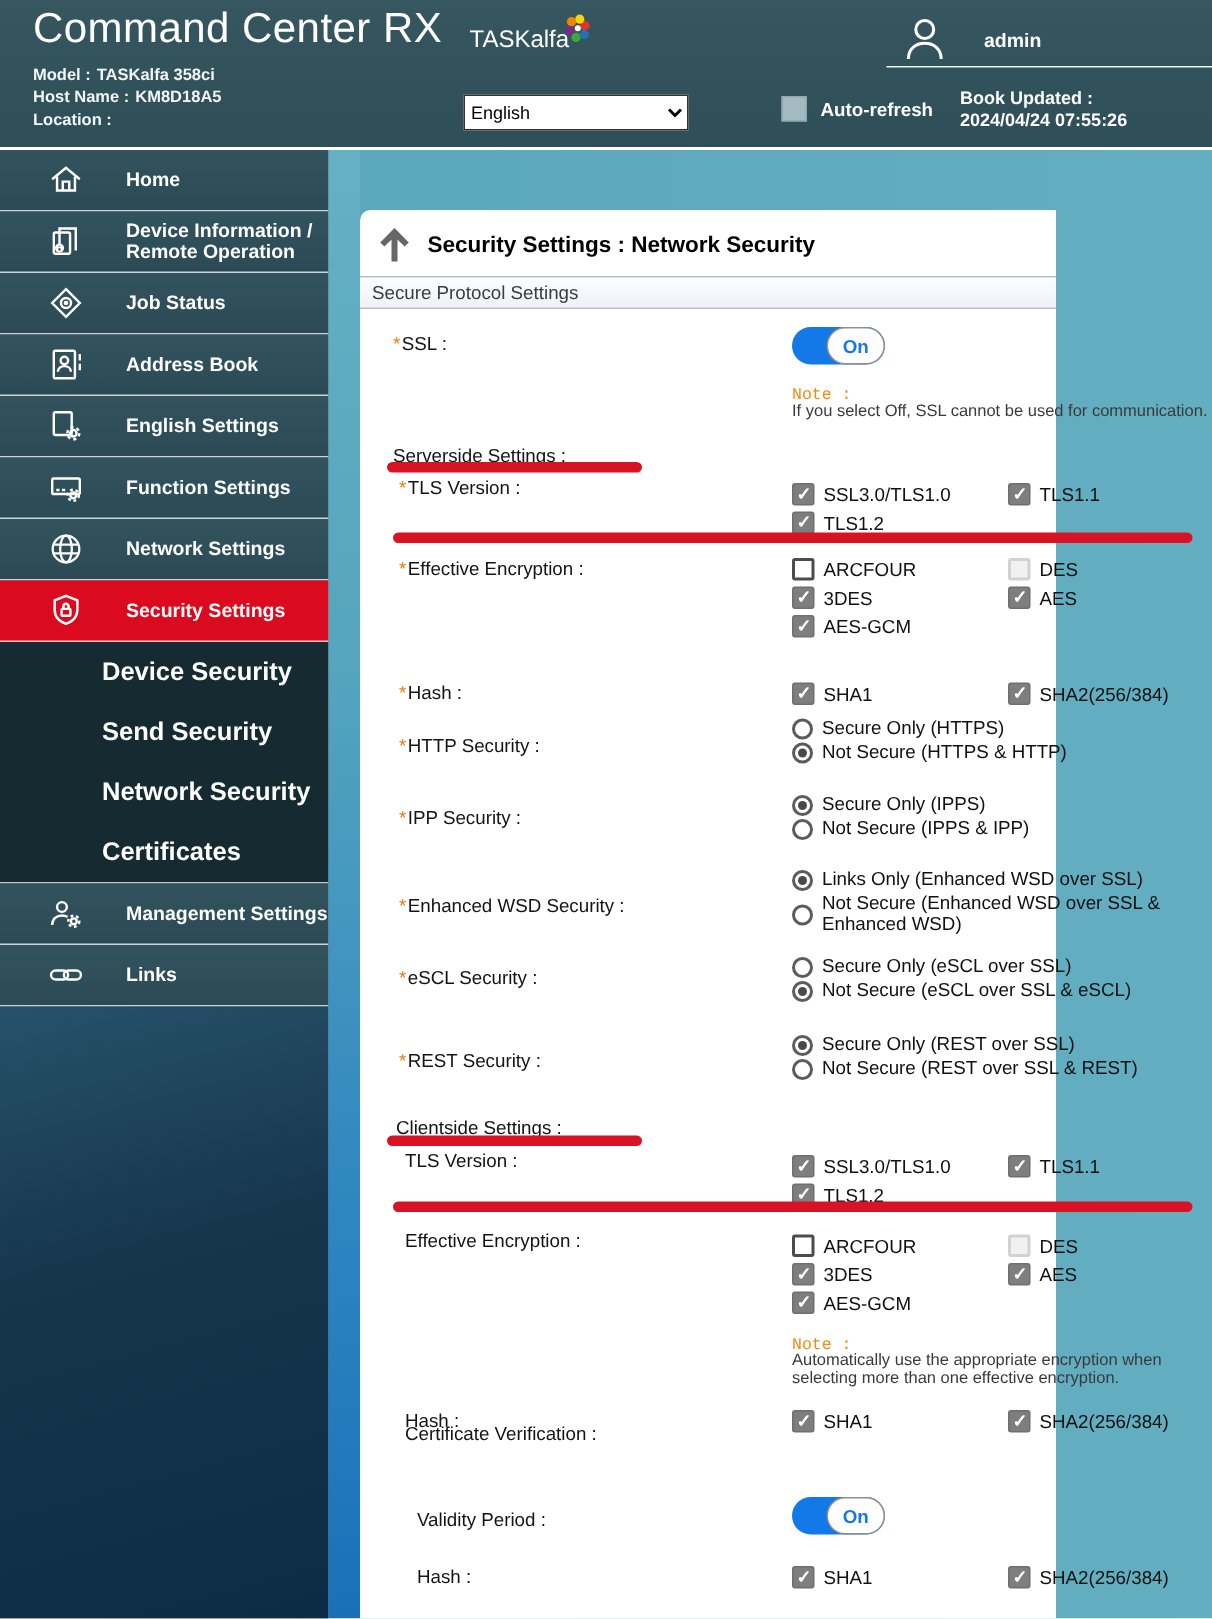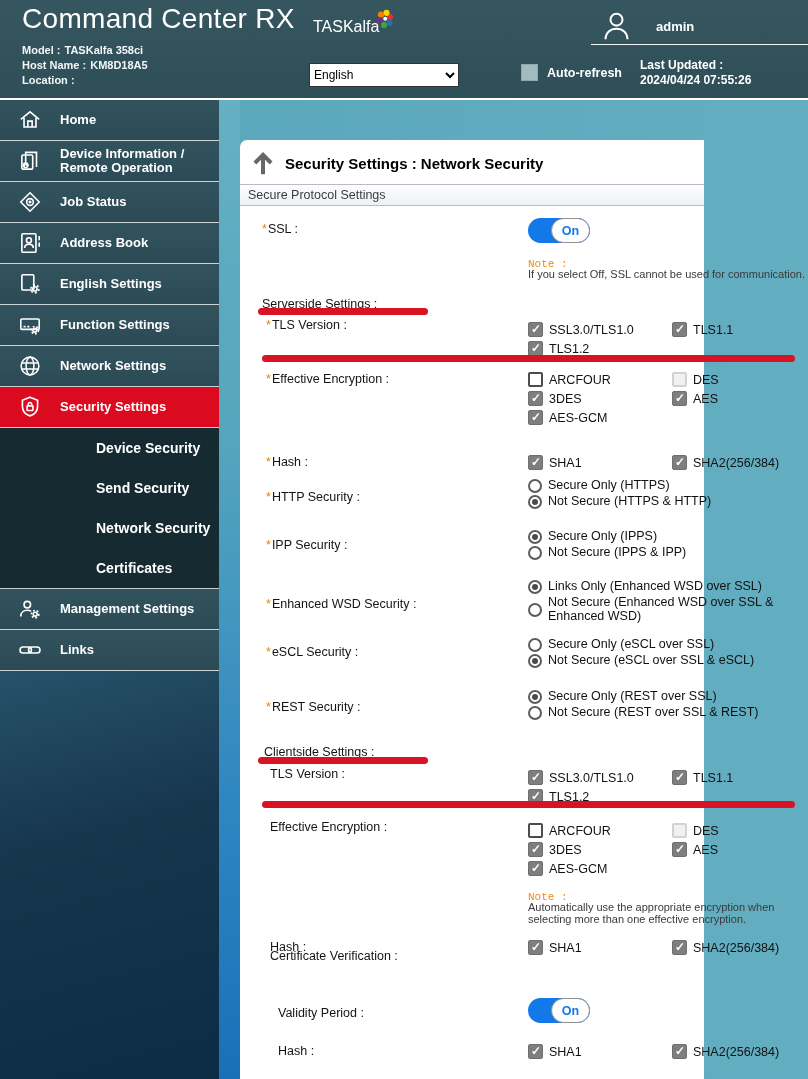--- a/index.html
+++ b/index.html
@@ -18,29 +18,29 @@
   .autorefresh{position:absolute;left:521px;top:64px;display:flex;align-items:center;gap:9px;}
   .ar-box{width:15px;height:15px;background:#a3bac0;border:1px solid #8fa9af;}
   .ar-label{color:#fff;font-weight:bold;font-size:12.5px;}
   .userblock{position:absolute;left:599px;top:9px;display:flex;align-items:center;gap:22px;}
   .user-name{color:#fff;font-weight:bold;font-size:13px;}
   .user-line{position:absolute;left:591px;right:0;top:44px;height:1px;background:rgba(255,255,255,.95);}
   .updated{position:absolute;left:640px;top:58px;color:#fff;font-weight:bold;font-size:12px;line-height:15px;}
   
   .sidebar{position:absolute;left:0;top:100px;width:219px;height:979px;display:flex;flex-direction:column;
            background:linear-gradient(180deg,#2f515c,#24434e);}
-  .item{height:41px;box-sizing:border-box;display:flex;align-items:center;gap:15px;padding-left:15px;
+  .item{height:41px;box-sizing:border-box;display:flex;align-items:center;gap:25px;padding-left:29px;
         border-bottom:1px solid rgba(255,255,255,.75);color:#fff;font-weight:bold;font-size:13px;
         background:linear-gradient(180deg,#32535e,#2b4a55);cursor:pointer;}
   .item .ic{width:30px;display:flex;justify-content:center;flex:none;}
   .item .lbl{line-height:14px;}
   .item.active{background:#dc0a1e;}
   .submenu{background:#152a31;border-bottom:1px solid rgba(255,255,255,.75);}
-  .subitem{height:40px;display:flex;align-items:center;padding-left:96px;color:#fff;font-weight:bold;
-           font-size:14px;cursor:pointer;}
+  .subitem{height:40px;display:flex;align-items:center;padding-left:68px;color:#fff;font-weight:bold;
+           font-size:17px;cursor:pointer;}
   .side-fill{flex:1;background:linear-gradient(165deg,#265269 0%,#16364e 40%,#0c2b44 100%);}
   
   .strip{position:absolute;left:219px;top:100px;width:21px;height:979px;
          background:linear-gradient(180deg,#66b0c3 0%,#55a5be 35%,#2f86c0 72%,#1a70b8 100%);}
   .main{position:absolute;left:240px;top:100px;width:568px;height:979px;
         background:linear-gradient(90deg,#5ba7bc,#64aec1);}
   .panel{position:absolute;left:0;top:40px;width:464px;height:939px;background:#fff;border-radius:7px 0 0 0;}
   
   .up-arrow{position:absolute;left:8px;top:8px;cursor:pointer;}
   .pg-title{position:absolute;left:45px;top:15px;font-size:15px;font-weight:bold;color:#000;}
@@ -104,21 +104,21 @@
   </div>
   <div class="userblock">
     <svg width="35" height="35" viewBox="0 0 24 24" fill="none" stroke="#fff" stroke-width="1.4">
       <circle cx="12" cy="7.3" r="4.1"></circle>
         <path d="M4.5 20.8c0-4.7 3.4-7.2 7.5-7.2s7.5 2.5 7.5 7.2"></path>
     </svg>
     <span class="user-name">admin</span>
   </div>
   <div class="user-line"></div>
   <div class="updated">
-    <div>Last Updated :</div>
+    <div>Book Updated :</div>
     <div>2024/04/24 07:55:26</div>
   </div>
 </div>
 
 <div class="sidebar">
   <div class="item">
     <span class="ic">
         <svg width="26" height="26" viewBox="0 0 24 24" fill="none" stroke="#fff" stroke-width="1.5">
           <path d="M3.5 11.5 12 4.5l8.5 7M6.5 10v8.5h11V10M10 18.5V13h4v5.5"></path>
         </svg>

